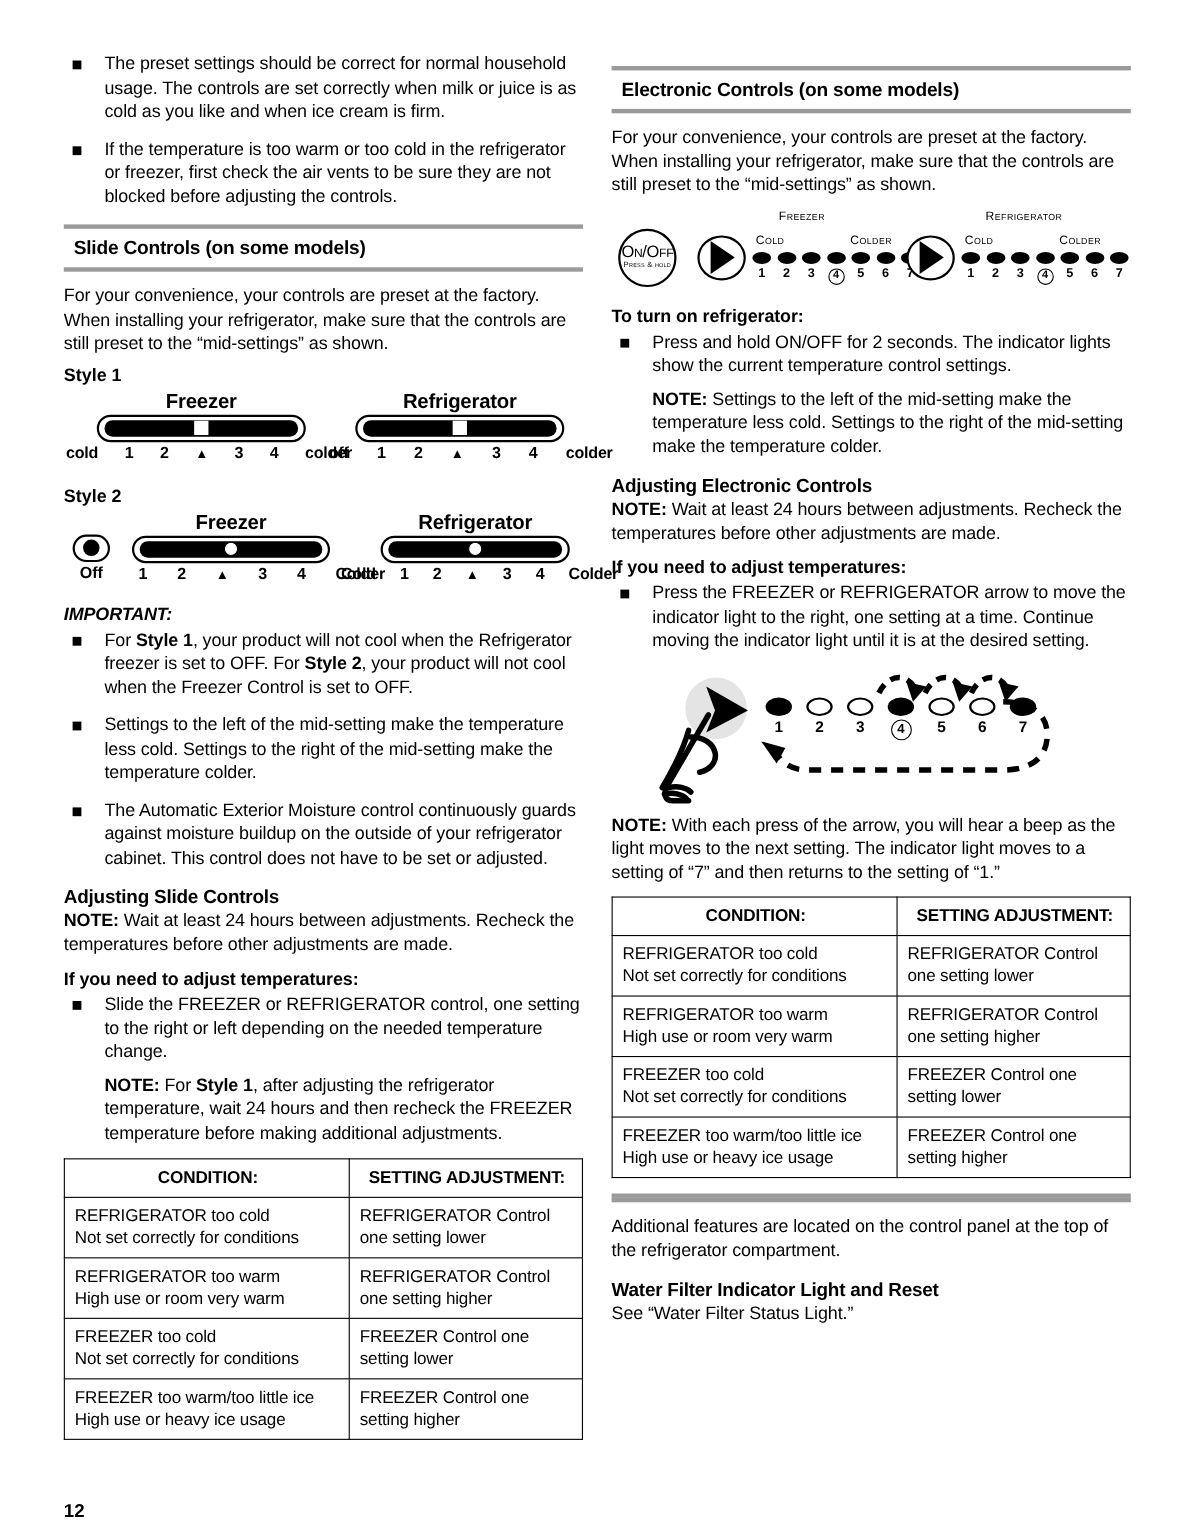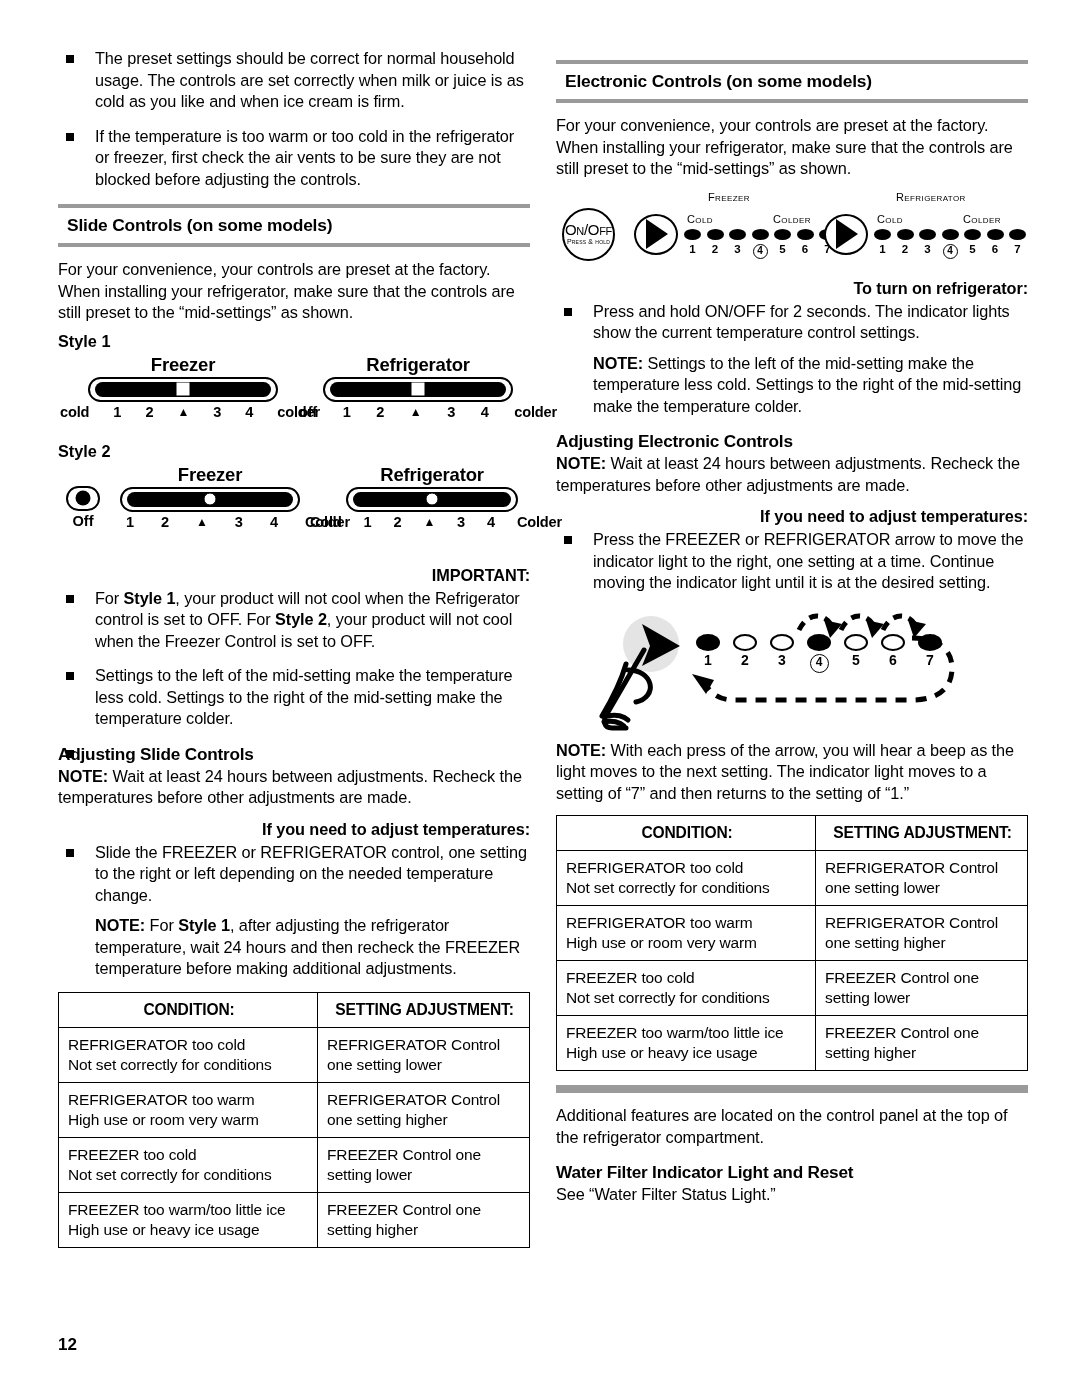--- a/index.html
+++ b/index.html
@@ -90,21 +90,20 @@
     margin: 14px 0 1px 0;
     font-size: 17.2px;
     font-weight: bold;
     letter-spacing: -0.2px;
   }
   h4.minor {
     margin: 10px 0 3px 0;
     font-size: 16.3px;
     font-weight: bold;
     letter-spacing: -0.1px;
-    text-align: right;
   }
   .style-label {
     font-size: 16.3px;
     font-weight: bold;
     margin: 8px 0 3px 0;
   }
 
   
   table.cond {
     border-collapse: collapse;
@@ -316,21 +315,21 @@
   .loopdiag {
     position: relative;
     height: 130px;
     margin: 8px 0 6px 0;
   }
 
   
   .pagenum {
     position: absolute;
     left: 58px;
-    bottom: 42px;
+    bottom: 13px;
     font-size: 17px;
     font-weight: bold;
   }
 </style>
 </head>
 <body>
 
 <div class="page">
 
   <div class="col col-left">
@@ -426,33 +425,34 @@
           <span>1</span>
           <span>2</span>
           <span class="tri">▲</span>
           <span>3</span>
           <span>4</span>
           <span>Colder</span>
         </div>
       </div>
     </div>
 
-    <h4 class="minor" style="margin-top:20px;">IMPORTANT:</h4>
+    <h4 class="minor" style="margin-top:4px;font-style:italic;">IMPORTANT:</h4>
 
     <ul class="bullets">
       <li>
         <span class="sq"></span>
-        <span><span>For </span><b>Style 1</b><span>, your product will not cool when the Refrigerator control is set to OFF. For </span><b>Style 2</b><span>, your product will not cool when the Freezer Control is set to OFF.</span></span>
+        <span><span>For </span><b>Style 1</b><span>, your product will not cool when the Refrigerator freezer is set to OFF. For </span><b>Style 2</b><span>, your product will not cool when the Freezer Control is set to OFF.</span></span>
       </li>
       <li>
         <span class="sq"></span>
         <span>Settings to the left of the mid-setting make the temperature less cold. Settings to the right of the mid-setting make the temperature colder.</span>
       </li>
       <li>
         <span class="sq"></span>
+        <span>The Automatic Exterior Moisture control continuously guards against moisture buildup on the outside of your refrigerator cabinet. This control does not have to be set or adjusted.</span>
       </li>
     </ul>
 
     <h3 class="sub">Adjusting Slide Controls</h3>
     <p class="body"><b>NOTE:</b><span> Wait at least 24 hours between adjustments. Recheck the temperatures before other adjustments are made.</span></p>
     <h4 class="minor">If you need to adjust temperatures:</h4>
     <ul class="bullets">
       <li>
         <span class="sq"></span>
         <span>Slide the FREEZER or REFRIGERATOR control, one setting to the right or left depending on the needed temperature change.</span>

